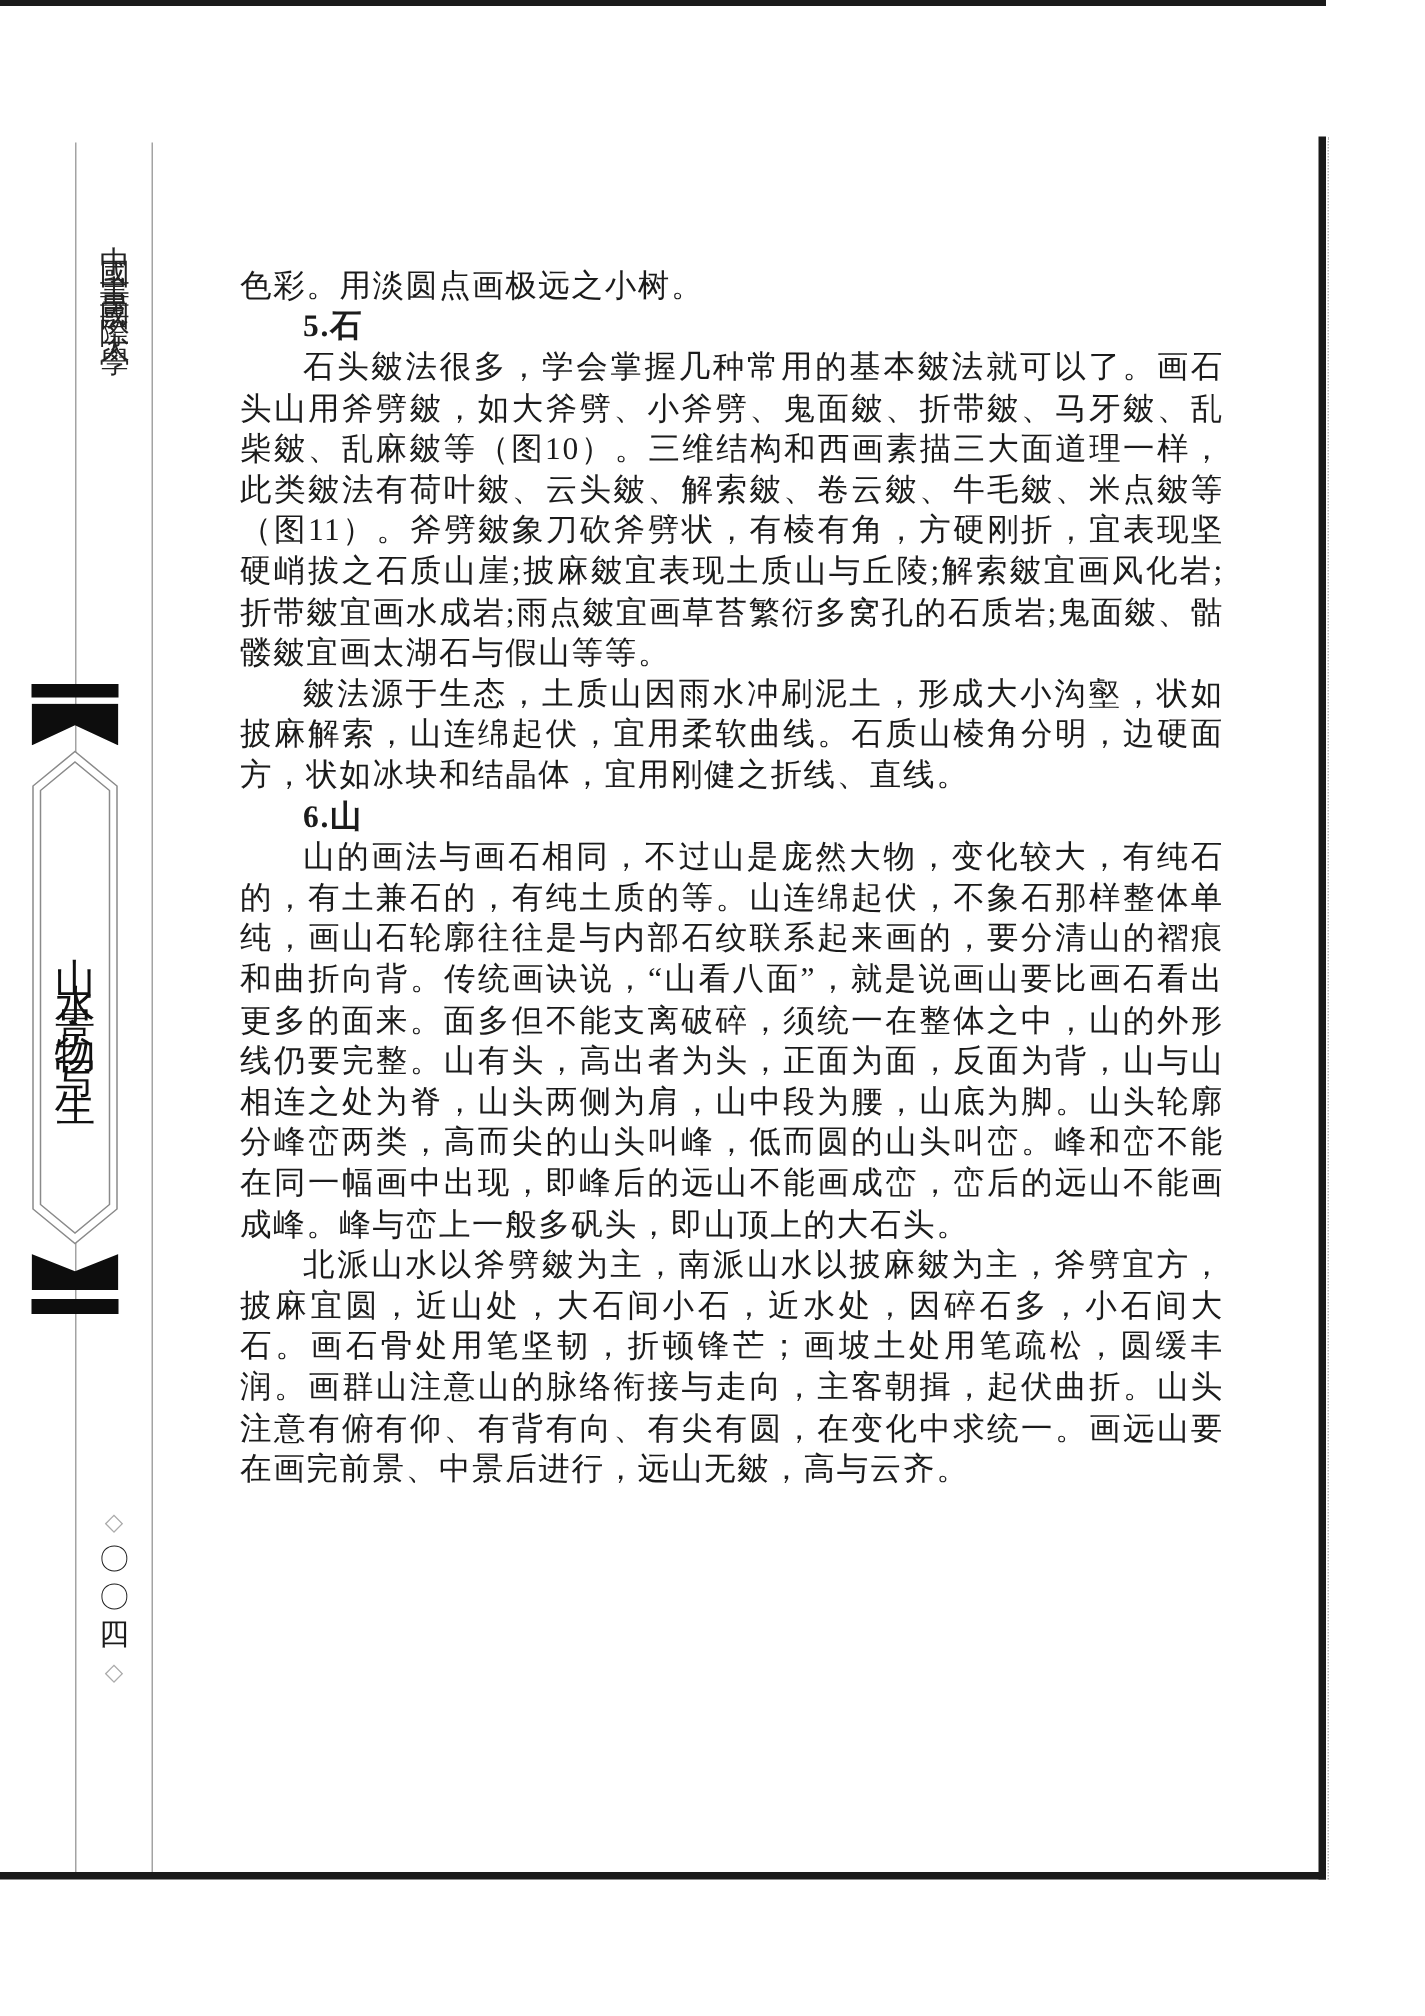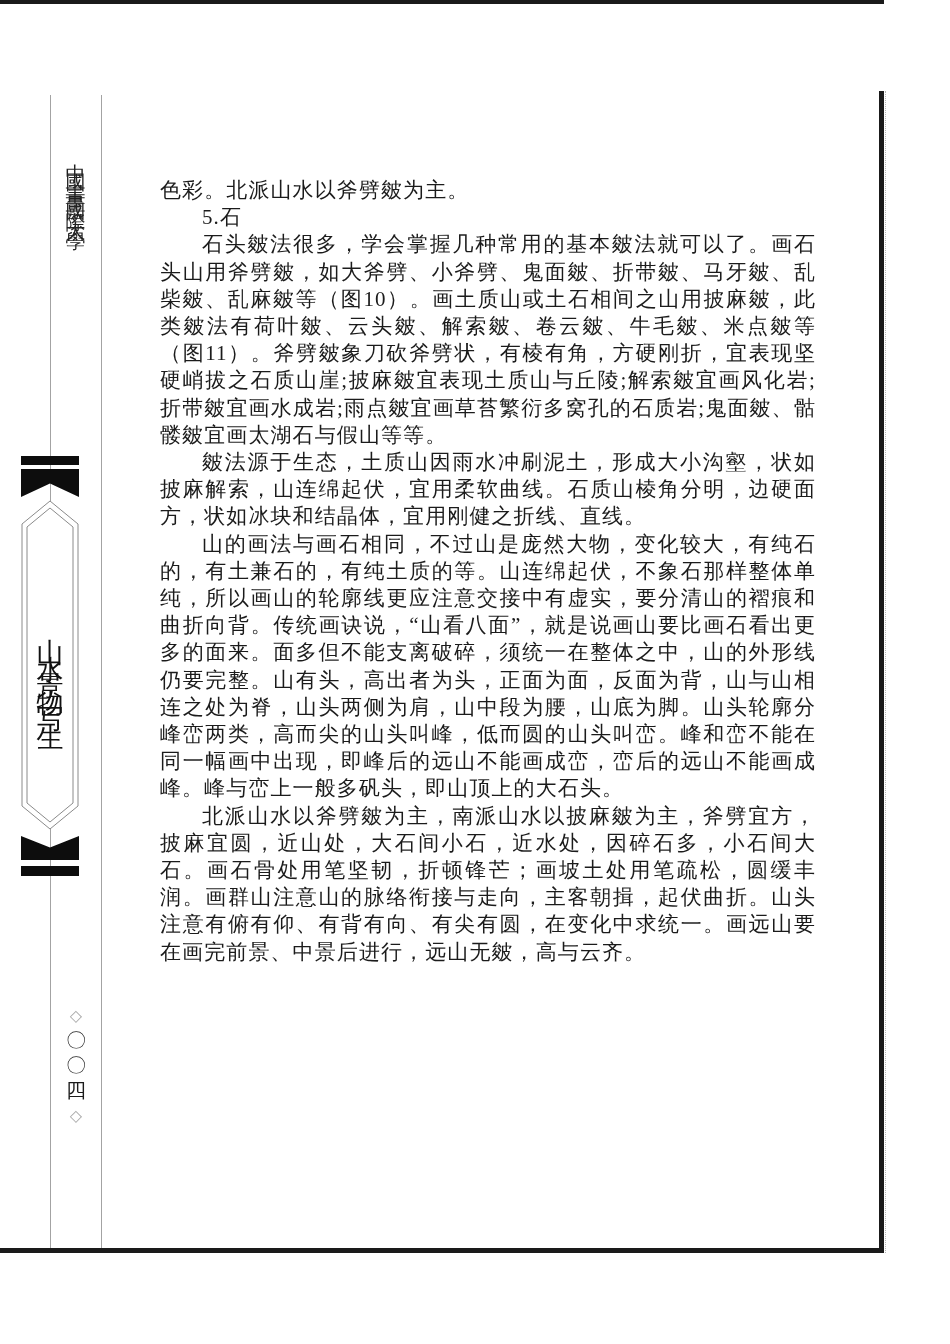--- a/index.html
+++ b/index.html
@@ -48,21 +48,21 @@
   .page-num .diamond{font-size:16px;color:#ababab;}
 
   
   .main-text{
     position:absolute;left:160px;top:177px;width:656px;
     font-size:21px;line-height:27.2px;letter-spacing:1.1px;
     text-align:justify;
   }
   .main-text p{margin:0;padding:0;text-indent:2em;}
   .main-text p.no-indent{text-indent:0;}
-  .sec-heading{font-weight:400;text-indent:2em;letter-spacing:1.1px;}
+  .sec-heading{font-weight:700;text-indent:2em;letter-spacing:1.1px;}
 </style>
 </head>
 <body>
 
 <div class="sheet">
 
   <div class="frame-top"></div>
   <div class="frame-bottom"></div>
   <div class="frame-right"></div>
   <div class="frame-right-shadow"></div>
@@ -87,24 +87,25 @@
 
   <div class="page-num">
     <span class="diamond">◇</span>
     <span>〇</span>
     <span>〇</span>
     <span>四</span>
     <span class="diamond">◇</span>
   </div>
 
   <div class="main-text">
-    <p class="no-indent">色彩。北派山水以斧劈皴为主。</p>
+    <p class="no-indent">色彩。用淡圆点画极远之小树。</p>
 
     <div class="sec-heading">5.石</div>
-    <p>石头皴法很多，学会掌握几种常用的基本皴法就可以了。画石头山用斧劈皴，如大斧劈、小斧劈、鬼面皴、折带皴、马牙皴、乱柴皴、乱麻皴等（图10）。画土质山或土石相间之山用披麻皴，此类皴法有荷叶皴、云头皴、解索皴、卷云皴、牛毛皴、米点皴等（图11）。斧劈皴象刀砍斧劈状，有棱有角，方硬刚折，宜表现坚硬峭拔之石质山崖;披麻皴宜表现土质山与丘陵;解索皴宜画风化岩;折带皴宜画水成岩;雨点皴宜画草苔繁衍多窝孔的石质岩;鬼面皴、骷髅皴宜画太湖石与假山等等。</p>
+    <p>石头皴法很多，学会掌握几种常用的基本皴法就可以了。画石头山用斧劈皴，如大斧劈、小斧劈、鬼面皴、折带皴、马牙皴、乱柴皴、乱麻皴等（图10）。三维结构和西画素描三大面道理一样，此类皴法有荷叶皴、云头皴、解索皴、卷云皴、牛毛皴、米点皴等（图11）。斧劈皴象刀砍斧劈状，有棱有角，方硬刚折，宜表现坚硬峭拔之石质山崖;披麻皴宜表现土质山与丘陵;解索皴宜画风化岩;折带皴宜画水成岩;雨点皴宜画草苔繁衍多窝孔的石质岩;鬼面皴、骷髅皴宜画太湖石与假山等等。</p>
     <p>皴法源于生态，土质山因雨水冲刷泥土，形成大小沟壑，状如披麻解索，山连绵起伏，宜用柔软曲线。石质山棱角分明，边硬面方，状如冰块和结晶体，宜用刚健之折线、直线。</p>
 
-    <p>山的画法与画石相同，不过山是庞然大物，变化较大，有纯石的，有土兼石的，有纯土质的等。山连绵起伏，不象石那样整体单纯，所以画山的轮廓线更应注意交接中有虚实，要分清山的褶痕和曲折向背。传统画诀说，“山看八面”，就是说画山要比画石看出更多的面来。面多但不能支离破碎，须统一在整体之中，山的外形线仍要完整。山有头，高出者为头，正面为面，反面为背，山与山相连之处为脊，山头两侧为肩，山中段为腰，山底为脚。山头轮廓分峰峦两类，高而尖的山头叫峰，低而圆的山头叫峦。峰和峦不能在同一幅画中出现，即峰后的远山不能画成峦，峦后的远山不能画成峰。峰与峦上一般多矾头，即山顶上的大石头。</p>
+    <div class="sec-heading">6.山</div>
+    <p>山的画法与画石相同，不过山是庞然大物，变化较大，有纯石的，有土兼石的，有纯土质的等。山连绵起伏，不象石那样整体单纯，画山石轮廓往往是与内部石纹联系起来画的，要分清山的褶痕和曲折向背。传统画诀说，“山看八面”，就是说画山要比画石看出更多的面来。面多但不能支离破碎，须统一在整体之中，山的外形线仍要完整。山有头，高出者为头，正面为面，反面为背，山与山相连之处为脊，山头两侧为肩，山中段为腰，山底为脚。山头轮廓分峰峦两类，高而尖的山头叫峰，低而圆的山头叫峦。峰和峦不能在同一幅画中出现，即峰后的远山不能画成峦，峦后的远山不能画成峰。峰与峦上一般多矾头，即山顶上的大石头。</p>
     <p>北派山水以斧劈皴为主，南派山水以披麻皴为主，斧劈宜方，披麻宜圆，近山处，大石间小石，近水处，因碎石多，小石间大石。画石骨处用笔坚韧，折顿锋芒；画坡土处用笔疏松，圆缓丰润。画群山注意山的脉络衔接与走向，主客朝揖，起伏曲折。山头注意有俯有仰、有背有向、有尖有圆，在变化中求统一。画远山要在画完前景、中景后进行，远山无皴，高与云齐。</p>
 
   </div>
 
 </div>
 
 </body></html>

